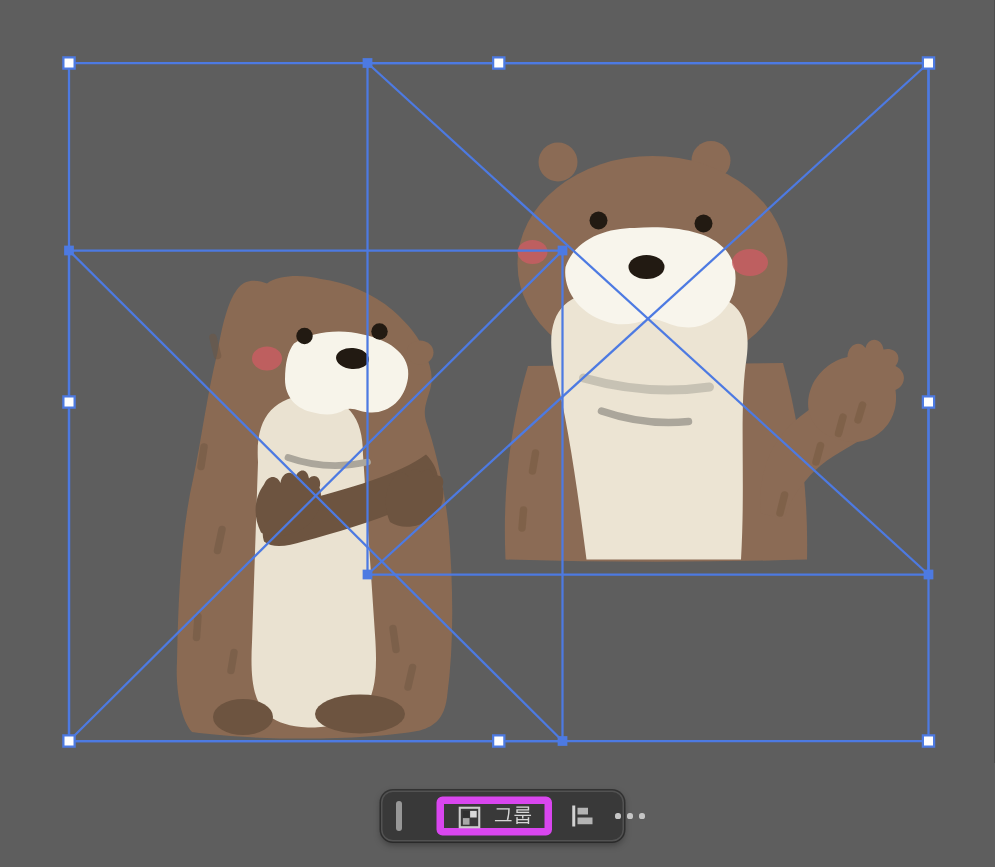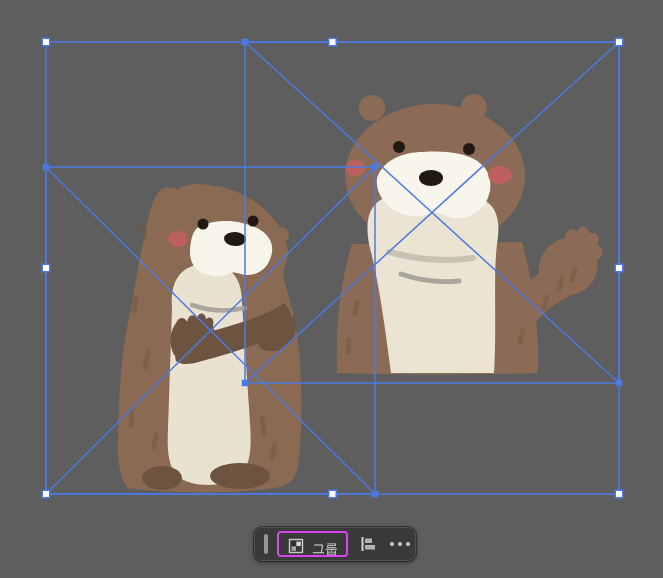--- a/index.html
+++ b/index.html
@@ -21,23 +21,23 @@
     box-sizing:border-box;
     background:#393939;
     border:1px solid #525252;
     border-radius:8px;
     box-shadow:0 0 0 1px rgba(20,20,20,.55),0 2px 5px rgba(0,0,0,.35);
     display:flex;align-items:center;
     padding:0 9px;gap:9px;
   }
   .dragbar{width:4px;height:20px;border-radius:2px;background:#979797;flex:0 0 auto;}
   .tb-btn{
-    display:flex;align-items:flex-end;gap:7px;
-    background:transparent;border:2px solid #d946ef;border-radius:4px;
-    height:26px;padding:0 8px;cursor:pointer;
+    display:flex;align-items:flex-start;gap:7px;
+    background:transparent;border:5px solid #d946ef;border-radius:4px;
+    height:26px;padding:0 8px;cursor:pointer;margin-left:14px;
   }
   .tb-btn .lbl{color:#d6d6d6;font-size:13px;line-height:1;white-space:nowrap;}
   .tb-icon-btn{
     display:flex;align-items:center;justify-content:center;
     background:transparent;border:none;padding:2px;cursor:pointer;
   }
   .dots{display:flex;gap:4.5px;align-items:center;padding:0 2px;}
   .dots i{width:3.5px;height:3.5px;border-radius:50%;background:#c6c6c6;display:block;}
 </style>
 </head>

